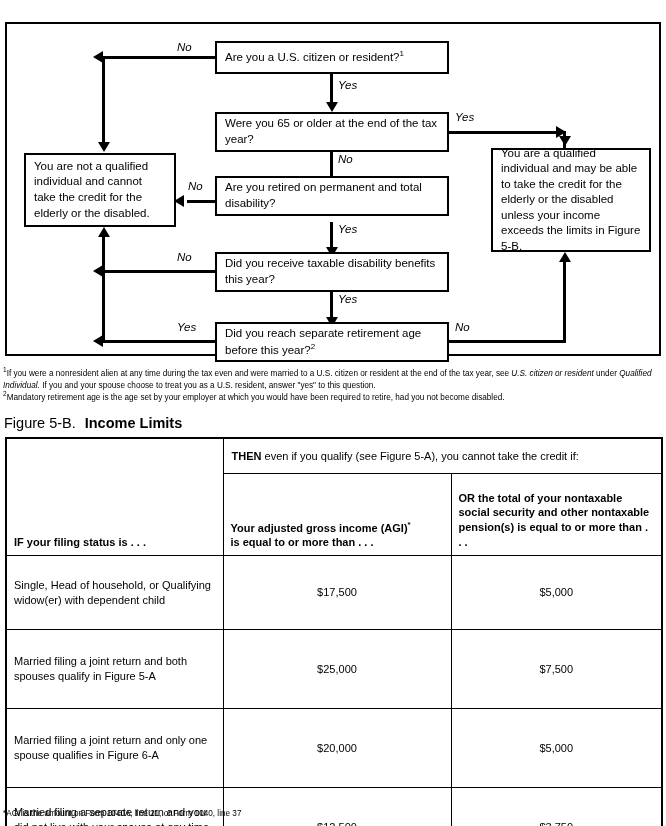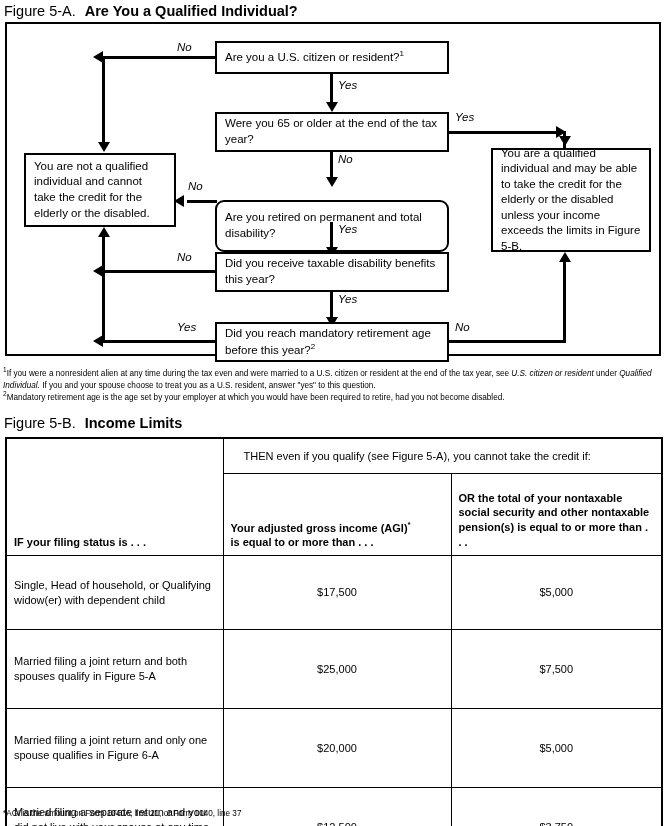--- a/index.html
+++ b/index.html
@@ -127,34 +127,31 @@
   #fig5b-table .outer-top { border-top: 2px solid #000; }
   #fig5b-table .outer-left { border-left: 2px solid #000; margin-left: 16px; }
   #fig5b-table .outer-right { border-right: 2px solid #000; }
   #fig5b-table .outer-bottom { border-bottom: 2px solid #000; }
   #fig5b-table .hdr-span {
     font-weight: normal;
     font-size: 11px;
     vertical-align: middle;
     padding: 6px 8px;
   }
-  #fig5b-table .hdr-span b { font-weight: normal; margin-left: 12px; }
+  #fig5b-table .hdr-span b { font-weight: bold; }
   #fig5b-table .hdr-cell { font-weight: bold; }
   #fig5b-table .body-cell { vertical-align: middle; }
   #fig5b-table .amount { text-align: center; vertical-align: middle; }
   .star { font-size: 8px; vertical-align: super; }
 </style>
 </head>
 <body>
 
 <div class="page">
 
-  <div class="fig-title" style="left:4px; top:3px;">
-    <span class="num">Figure 5-A.</span><span class="name">Are You a Qualified Individual?</span>
-  </div>
 
   <div id="fig5a-frame">
 
     <div class="plain-label" style="left:283px; top:3px;">Start Here</div>
 
     <div class="fbox left-text" style="left:208px; top:17px; width:234px; height:33px;">
       <span><span>Are you a U.S. citizen or resident?</span><span class="sup">1</span></span>
     </div>
 
     <div class="line-h" style="left:95px; top:32px; width:115px;"></div>
@@ -182,21 +179,21 @@
     <div class="edge-label" style="left:331px; top:129px;">No</div>
 
     <div class="fbox left-text" style="left:17px; top:129px; width:152px; height:74px; align-items:center;">
       <span>You are not a qualified individual and cannot take the credit for the elderly or the disabled.</span>
     </div>
 
     <div class="fbox left-text" style="left:484px; top:124px; width:160px; height:104px; align-items:center;">
       <span>You are a qualified individual and may be able to take the credit for the elderly or the disabled unless your income exceeds the limits in Figure 5-B.</span>
     </div>
 
-    <div class="fbox left-text" style="left:208px; top:176px; width:234px; height:52px;border-radius:9px;">
+    <div class="fbox left-text" style="left:208px; top:152px; width:234px; height:40px;">
       <span>Are you retired on permanent and total disability?</span>
     </div>
 
     <div class="line-h" style="left:180px; top:176px; width:30px;"></div>
     <div class="arrow left" style="left:167px; top:171px;"></div>
     <div class="edge-label" style="left:181px; top:156px;">No</div>
 
     <div class="line-v" style="left:323px; top:198px; height:30px;"></div>
     <div class="arrow down" style="left:319px; top:223px;"></div>
     <div class="edge-label" style="left:331px; top:199px;">Yes</div>
@@ -209,21 +206,21 @@
     <div class="arrow left" style="left:86px; top:241px;"></div>
     <div class="line-v" style="left:95px; top:210px; height:39px;"></div>
     <div class="arrow up" style="left:91px; top:203px;"></div>
     <div class="edge-label" style="left:170px; top:227px;">No</div>
 
     <div class="line-v" style="left:323px; top:268px; height:30px;"></div>
     <div class="arrow down" style="left:319px; top:293px;"></div>
     <div class="edge-label" style="left:331px; top:269px;">Yes</div>
 
     <div class="fbox left-text" style="left:208px; top:298px; width:234px; height:40px;">
-      <span><span>Did you reach mandatory retirement age before this year?</span><span class="sup">2</span></span>
+      <span><span>Did you reach separate retirement age before this year?</span><span class="sup">2</span></span>
     </div>
 
     <div class="line-h" style="left:95px; top:316px; width:115px;"></div>
     <div class="arrow left" style="left:86px; top:311px;"></div>
     <div class="line-v" style="left:95px; top:246px; height:72px;"></div>
     <div class="edge-label" style="left:170px; top:297px;">Yes</div>
 
     <div class="line-h" style="left:442px; top:316px; width:117px;"></div>
     <div class="line-v" style="left:556px; top:235px; height:83px;"></div>
     <div class="arrow up" style="left:552px; top:228px;"></div>

